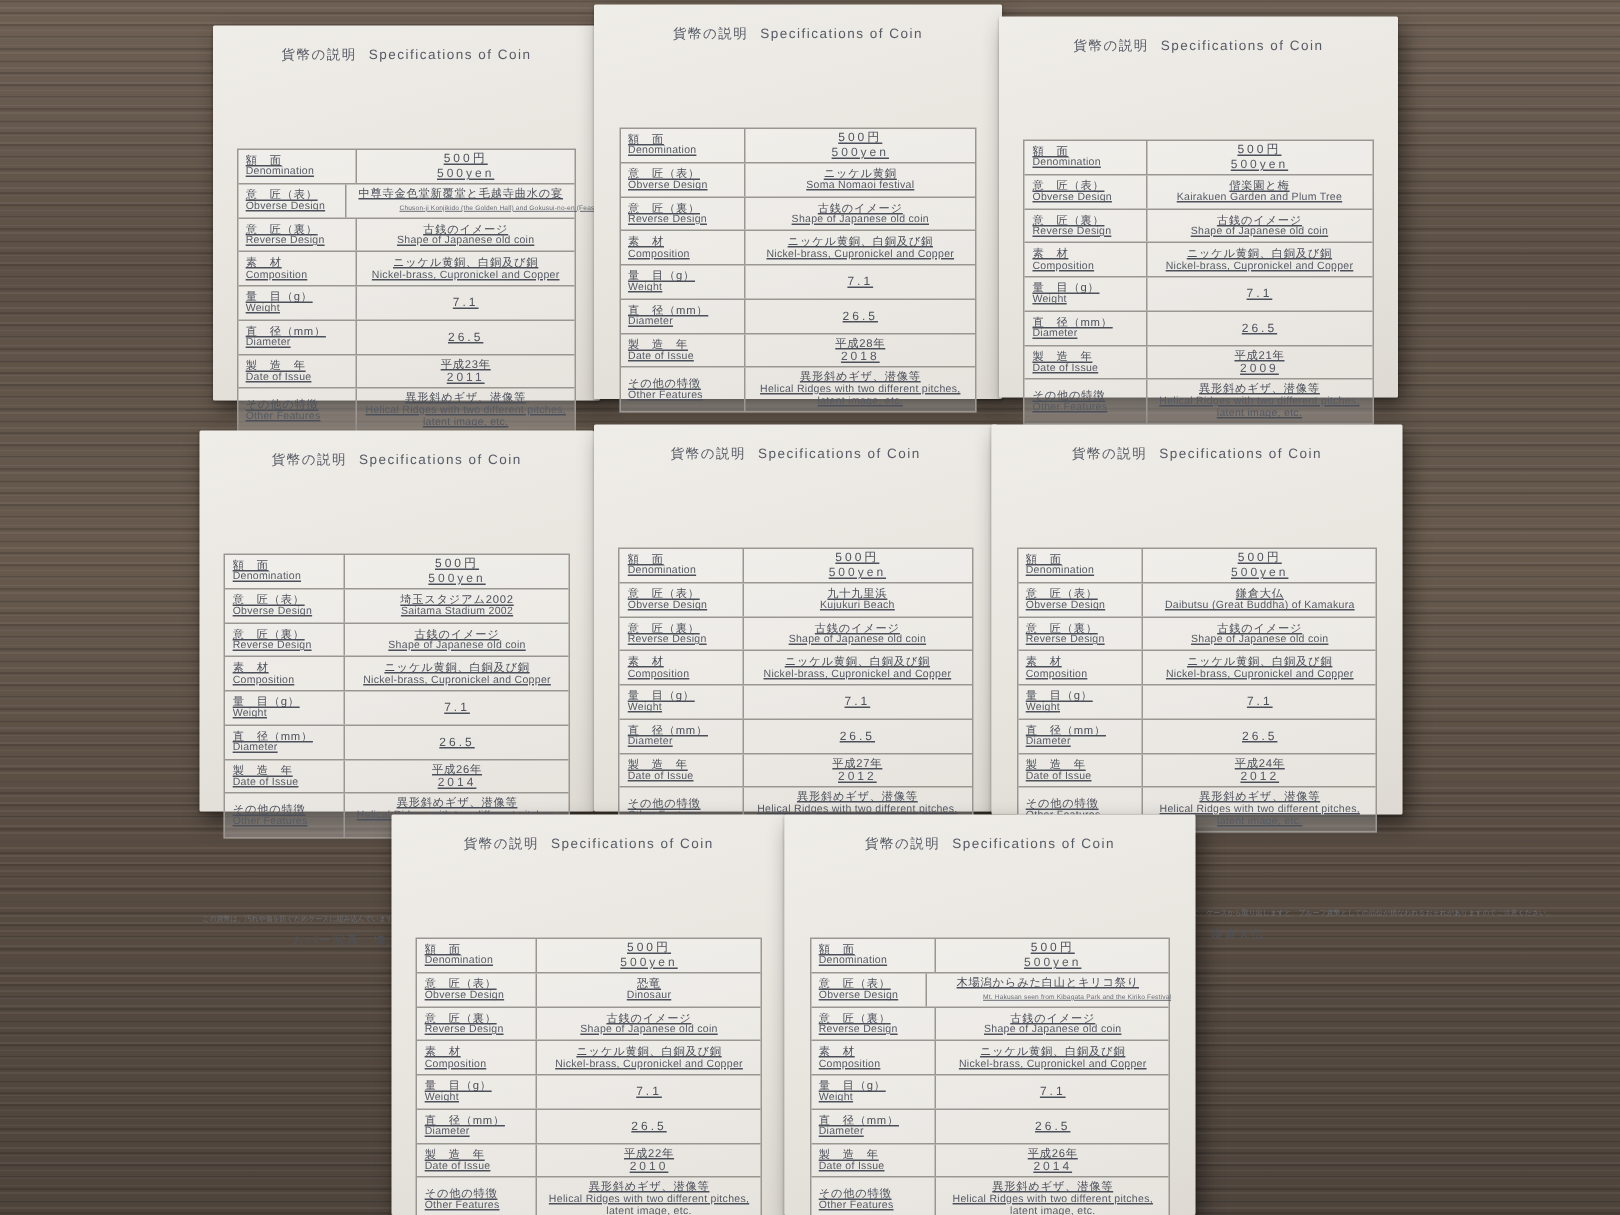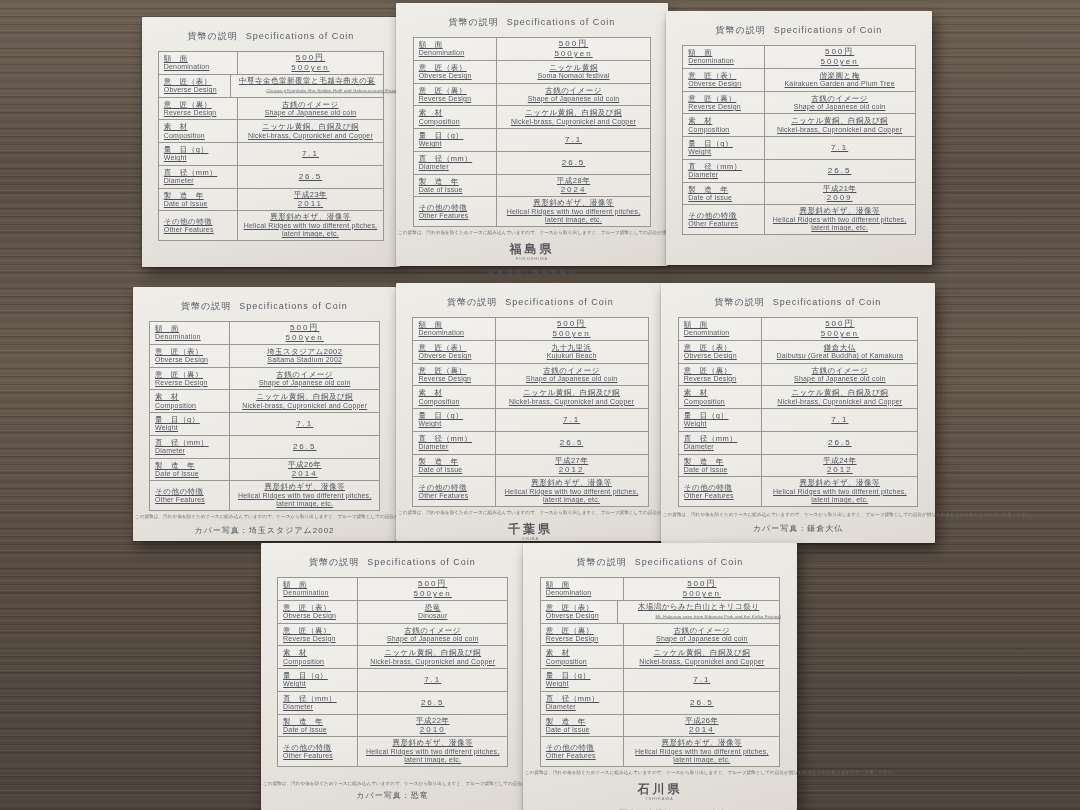--- a/index.html
+++ b/index.html
@@ -13,20 +13,21 @@
       linear-gradient(180deg,#6e6053 0%,#5c5046 22%,#675a4d 45%,#584c42 70%,#4e443c 100%);
   }
   #board{position:absolute;inset:0}
   .card{
     position:absolute;
     background:linear-gradient(165deg,#efede8 0%,#e8e5df 55%,#dedad3 100%);
     box-shadow:4px 7px 14px rgba(0,0,0,0.45), 0 1px 2px rgba(0,0,0,0.3);
     color:#4c505a;
     display:flex;flex-direction:column;
     border-radius:1px;
+    gap:48px;
   }
   
   .card-0{left:142px;top:17px;width:258px;height:250px}
   .card-1{left:396px;top:3px;width:272px;height:263px}
   .card-2{left:666px;top:11px;width:266px;height:254px}
   .card-3{left:133px;top:287px;width:263px;height:254px}
   .card-4{left:396px;top:283px;width:269px;height:258px}
   .card-5{left:661px;top:283px;width:274px;height:260px}
   .card-6{left:261px;top:543px;width:263px;height:267px}
   .card-7{left:523px;top:543px;width:274px;height:267px}
@@ -239,21 +240,21 @@
         </div>
       </div>
 
       <div class="row">
         <div class="cell label">
           <div class="ja">製　造　年</div>
           <div class="en">Date of Issue</div>
         </div>
         <div class="cell value">
           <div class="ja">平成28年</div>
-          <div class="en num">2024</div>
+          <div class="en num">2018</div>
         </div>
       </div>
 
       <div class="row">
         <div class="cell label">
           <div class="ja">その他の特徴</div>
           <div class="en">Other Features</div>
         </div>
         <div class="cell value">
           <div class="ja">異形斜めギザ、潜像等</div>

